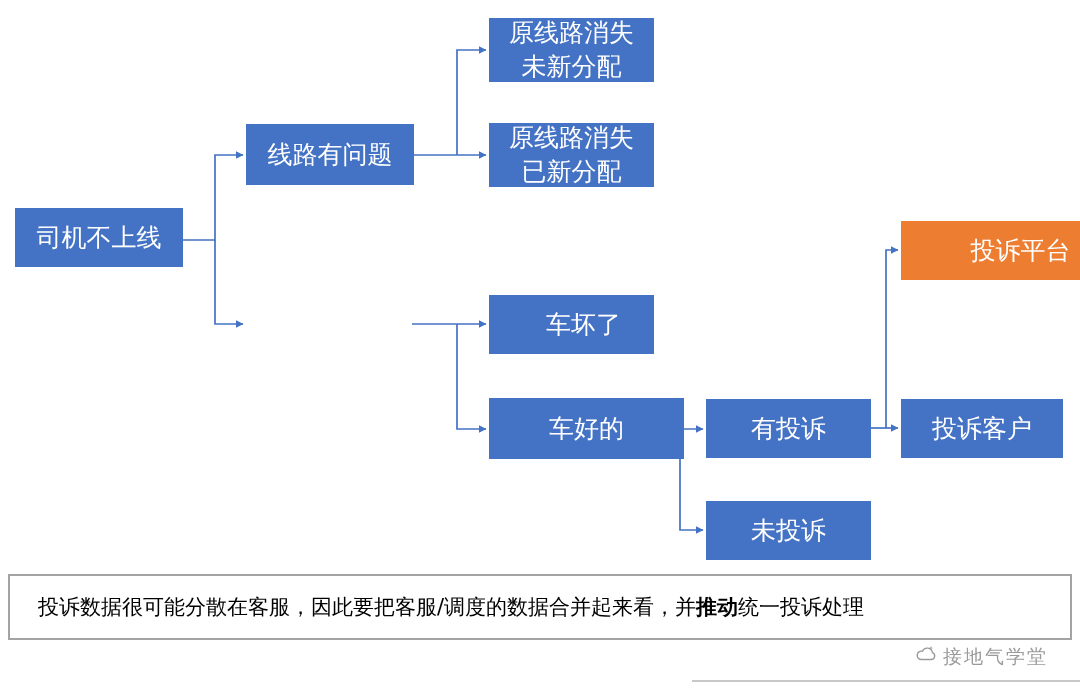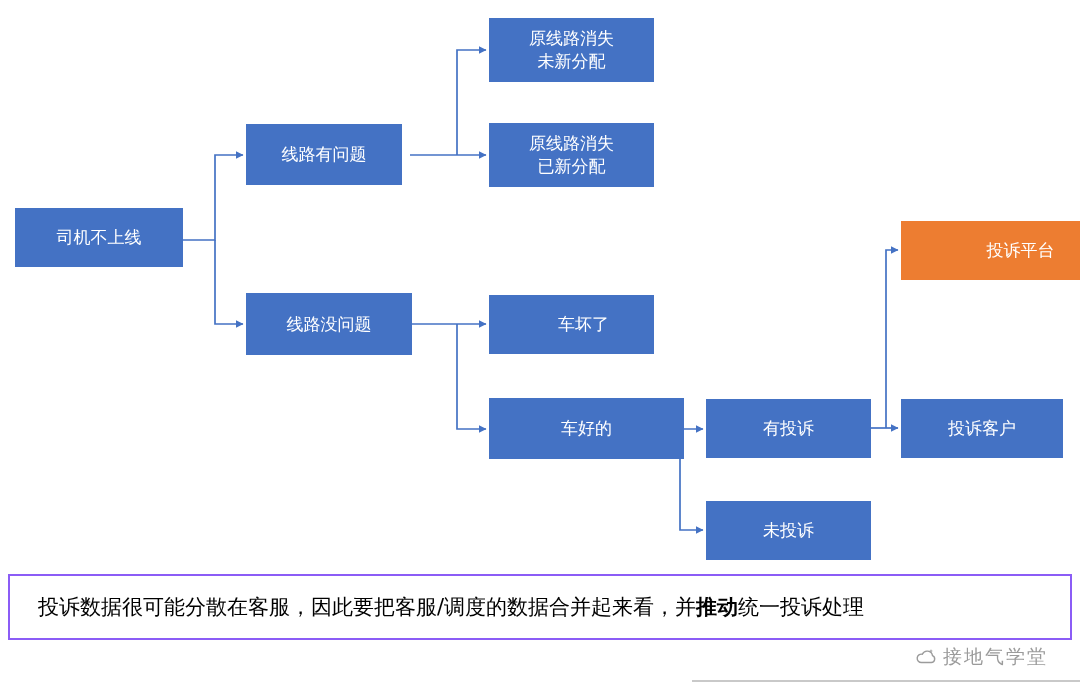--- a/index.html
+++ b/index.html
@@ -20,59 +20,59 @@
     width: 1080px; height: 689px;
     pointer-events: none;
   }
   .node {
     position: absolute;
     display: flex;
     align-items: center;
     justify-content: center;
     background: #4472C4;
     color: #ffffff;
-    font-size: 17px;
+    font-size: 25px;
     line-height: 1.35;
     text-align: center;
     white-space: pre-line;
   }
   .node.accent { background: #ED7D31; }
 
   
   #node-root            { left: 15px;  top: 208px; width: 168px; height: 59px; }
-  #node-line-problem    { left: 246px; top: 124px; width: 156px; height: 61px; }
+  #node-line-problem    { left: 246px; top: 124px; width: 168px; height: 61px; }
   #node-line-ok         { left: 246px; top: 293px; width: 166px; height: 62px; }
   #node-lost-unassigned { left: 489px; top: 18px;  width: 165px; height: 64px; }
   #node-lost-reassigned { left: 489px; top: 123px; width: 165px; height: 64px; }
   #node-car-broken      { left: 489px; top: 295px; width: 165px; height: 59px; padding-left: 24px; }
   #node-car-ok          { left: 489px; top: 398px; width: 195px; height: 61px; }
   #node-has-complaint   { left: 706px; top: 399px; width: 165px; height: 59px; }
   #node-no-complaint    { left: 706px; top: 501px; width: 165px; height: 59px; }
   #node-complaint-platform { left: 901px; top: 221px; width: 191px; height: 59px; padding-left: 48px; }
   #node-complaint-customer { left: 901px; top: 399px; width: 162px; height: 59px; }
 
   .note-box {
     position: absolute;
     left: 8px; top: 574px;
     width: 1064px; height: 66px;
-    border: 2px solid #8b5cf6;
+    border: 2px solid #a3a3a3;
     display: flex;
     align-items: center;
     padding: 0 20px 0 28px;
     font-size: 21px;
     color: #000000;
     background: #ffffff;
   }
   .note-box b { font-weight: bold; }
 
   .watermark {
     position: absolute;
     right: 32px; top: 644px;
     display: flex;
-    align-items: center;
+    align-items: flex-start;
     gap: 6px;
     color: #9b9b9b;
     font-size: 19px;
     letter-spacing: 2px;
   }
   .watermark-rule {
     position: absolute;
     left: 692px; top: 680px;
     width: 388px; height: 2px;
     background: #c9c9c9;
@@ -106,21 +106,20 @@
 
     <path d="M680,429 L680,530 L703,530" fill="none" stroke="#4472C4" stroke-width="1.7" marker-end="url(#arrow)"></path>
 
     <path d="M871,428 L898,428" fill="none" stroke="#4472C4" stroke-width="1.7" marker-end="url(#arrow)"></path>
 
     <path d="M886,428 L886,250 L898,250" fill="none" stroke="#4472C4" stroke-width="1.7" marker-end="url(#arrow)"></path>
   </svg>
 
   <div class="node" id="node-root">司机不上线</div>
   <div class="node" id="node-line-problem">线路有问题</div>
-  <div class="node" id="node-line-ok">线路没问题</div>
   <div class="node" id="node-lost-unassigned">原线路消失
 未新分配</div>
   <div class="node" id="node-lost-reassigned">原线路消失
 已新分配</div>
   <div class="node" id="node-car-broken">车坏了</div>
   <div class="node" id="node-car-ok">车好的</div>
   <div class="node" id="node-has-complaint">有投诉</div>
   <div class="node" id="node-no-complaint">未投诉</div>
   <div class="node accent" id="node-complaint-platform">投诉平台</div>
   <div class="node" id="node-complaint-customer">投诉客户</div>

